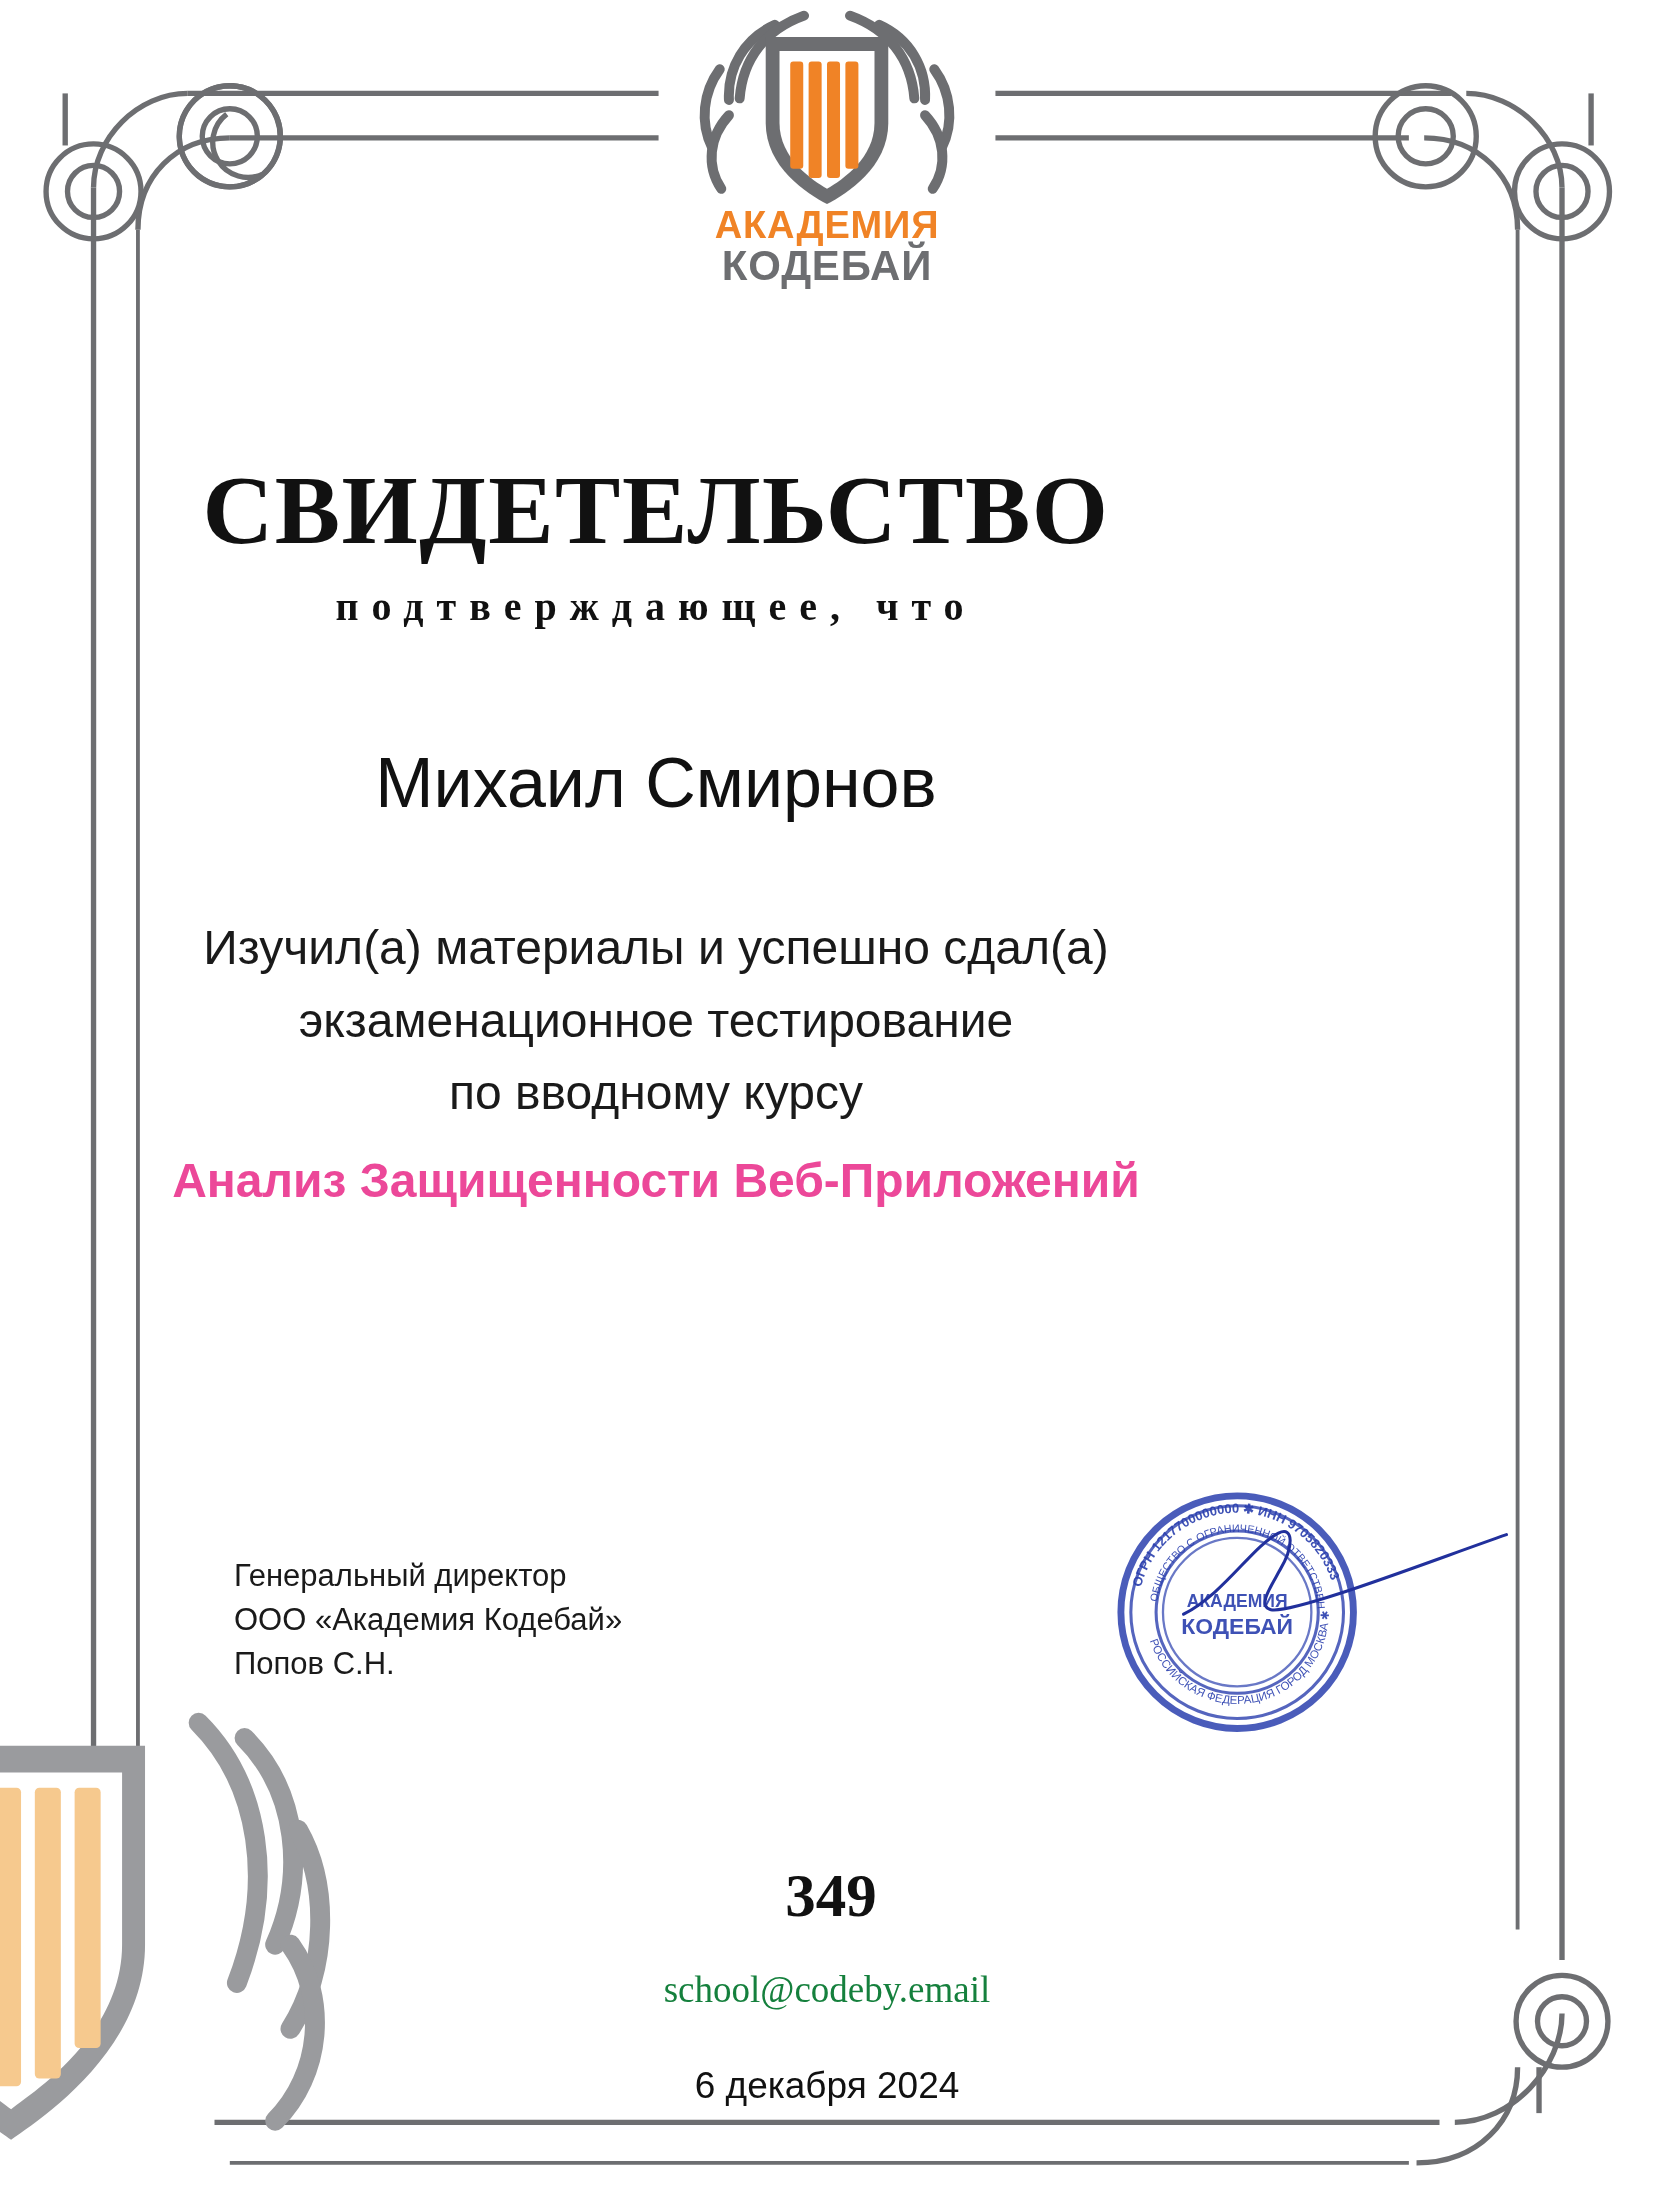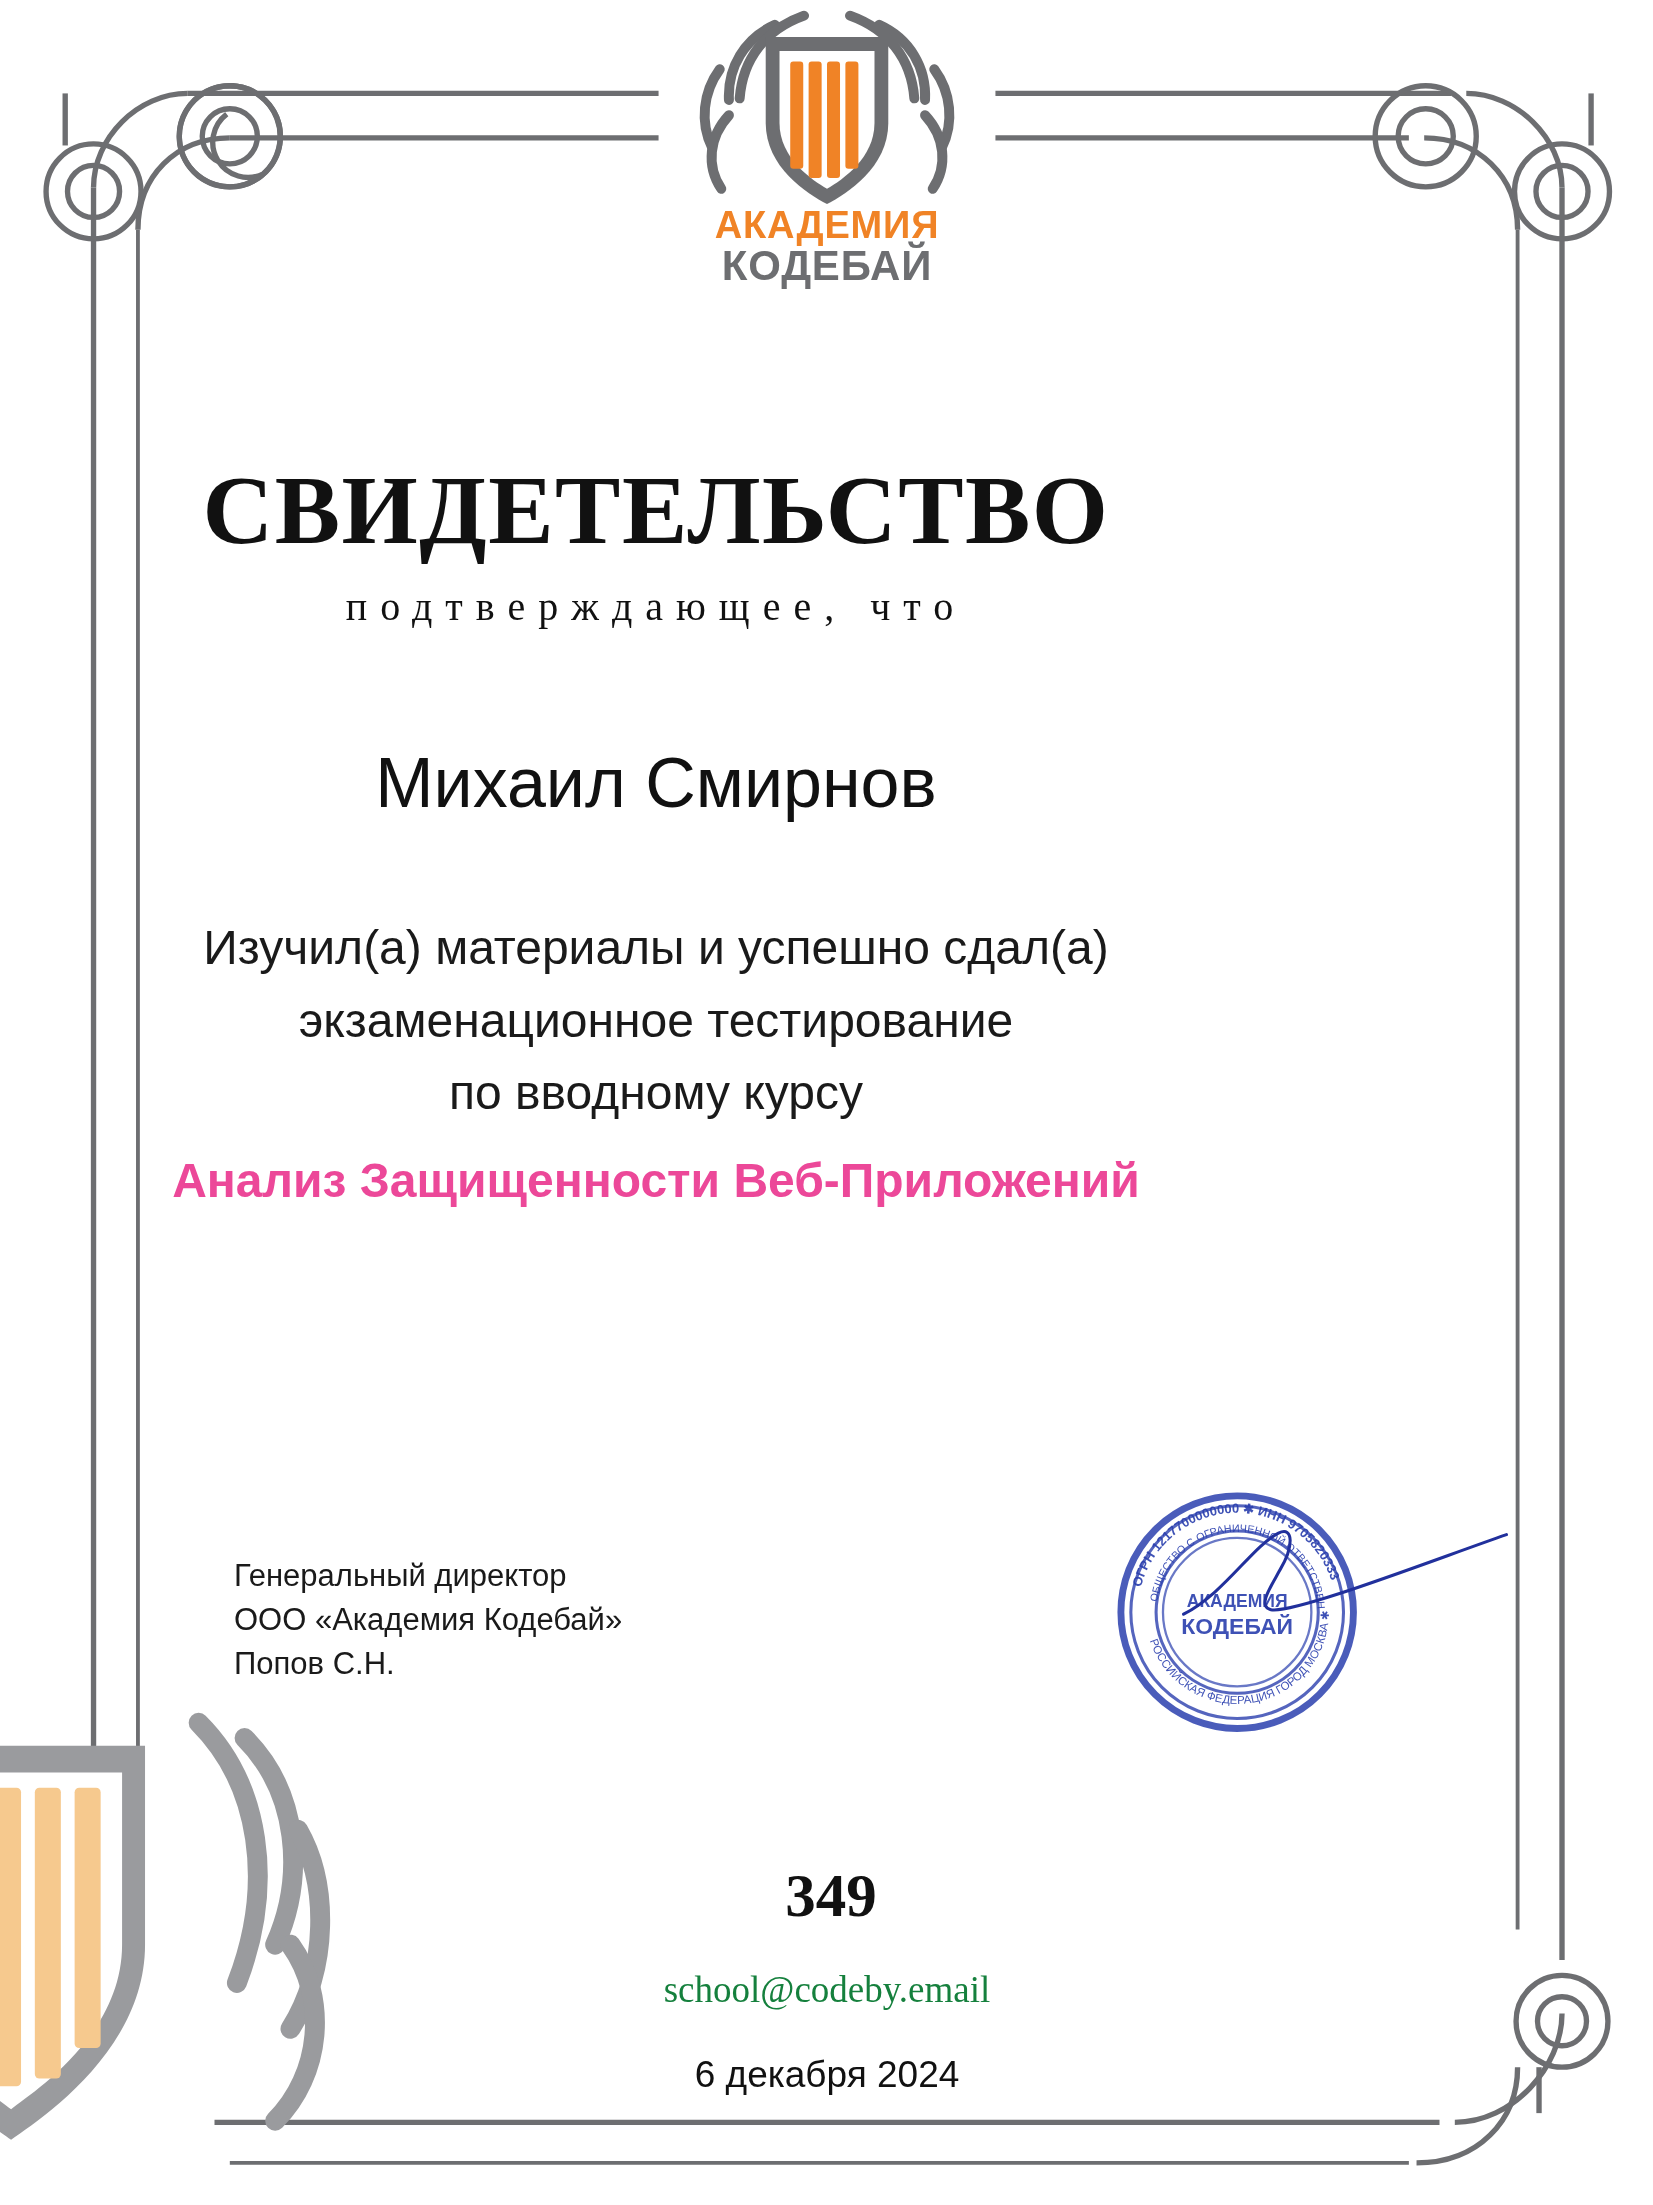--- a/index.html
+++ b/index.html
@@ -76,21 +76,21 @@
   .title {
     font-family: "Liberation Serif", serif;
     font-weight: bold;
     font-size: 98px;
     letter-spacing: 1.5px;
     color: #111111;
     line-height: 1.05;
   }
   .subtitle {
     font-family: "Liberation Serif", serif;
-    font-weight: normal;
+    font-weight: bold;
     font-size: 40px;
     letter-spacing: 13px;
     color: #111111;
     margin-top: 21.4px;
   }
 
   .recipient {
     font-size: 70px;
     color: #111111;
     margin-top: 115px;
@@ -157,21 +157,21 @@
     color: #111111;
     padding-left: 8px;
   }
   .email {
     margin-top: 37px;
     font-family: "Liberation Serif", serif;
     font-size: 37px;
     color: #15803d;
   }
   .date {
-    margin-top: 43px;
+    margin-top: 54px;
     font-size: 37px;
     color: #111111;
   }
 
   
   .corner-bug {
     position: absolute;
     left: -31px;
     bottom: 23px;
     width: 398px;

